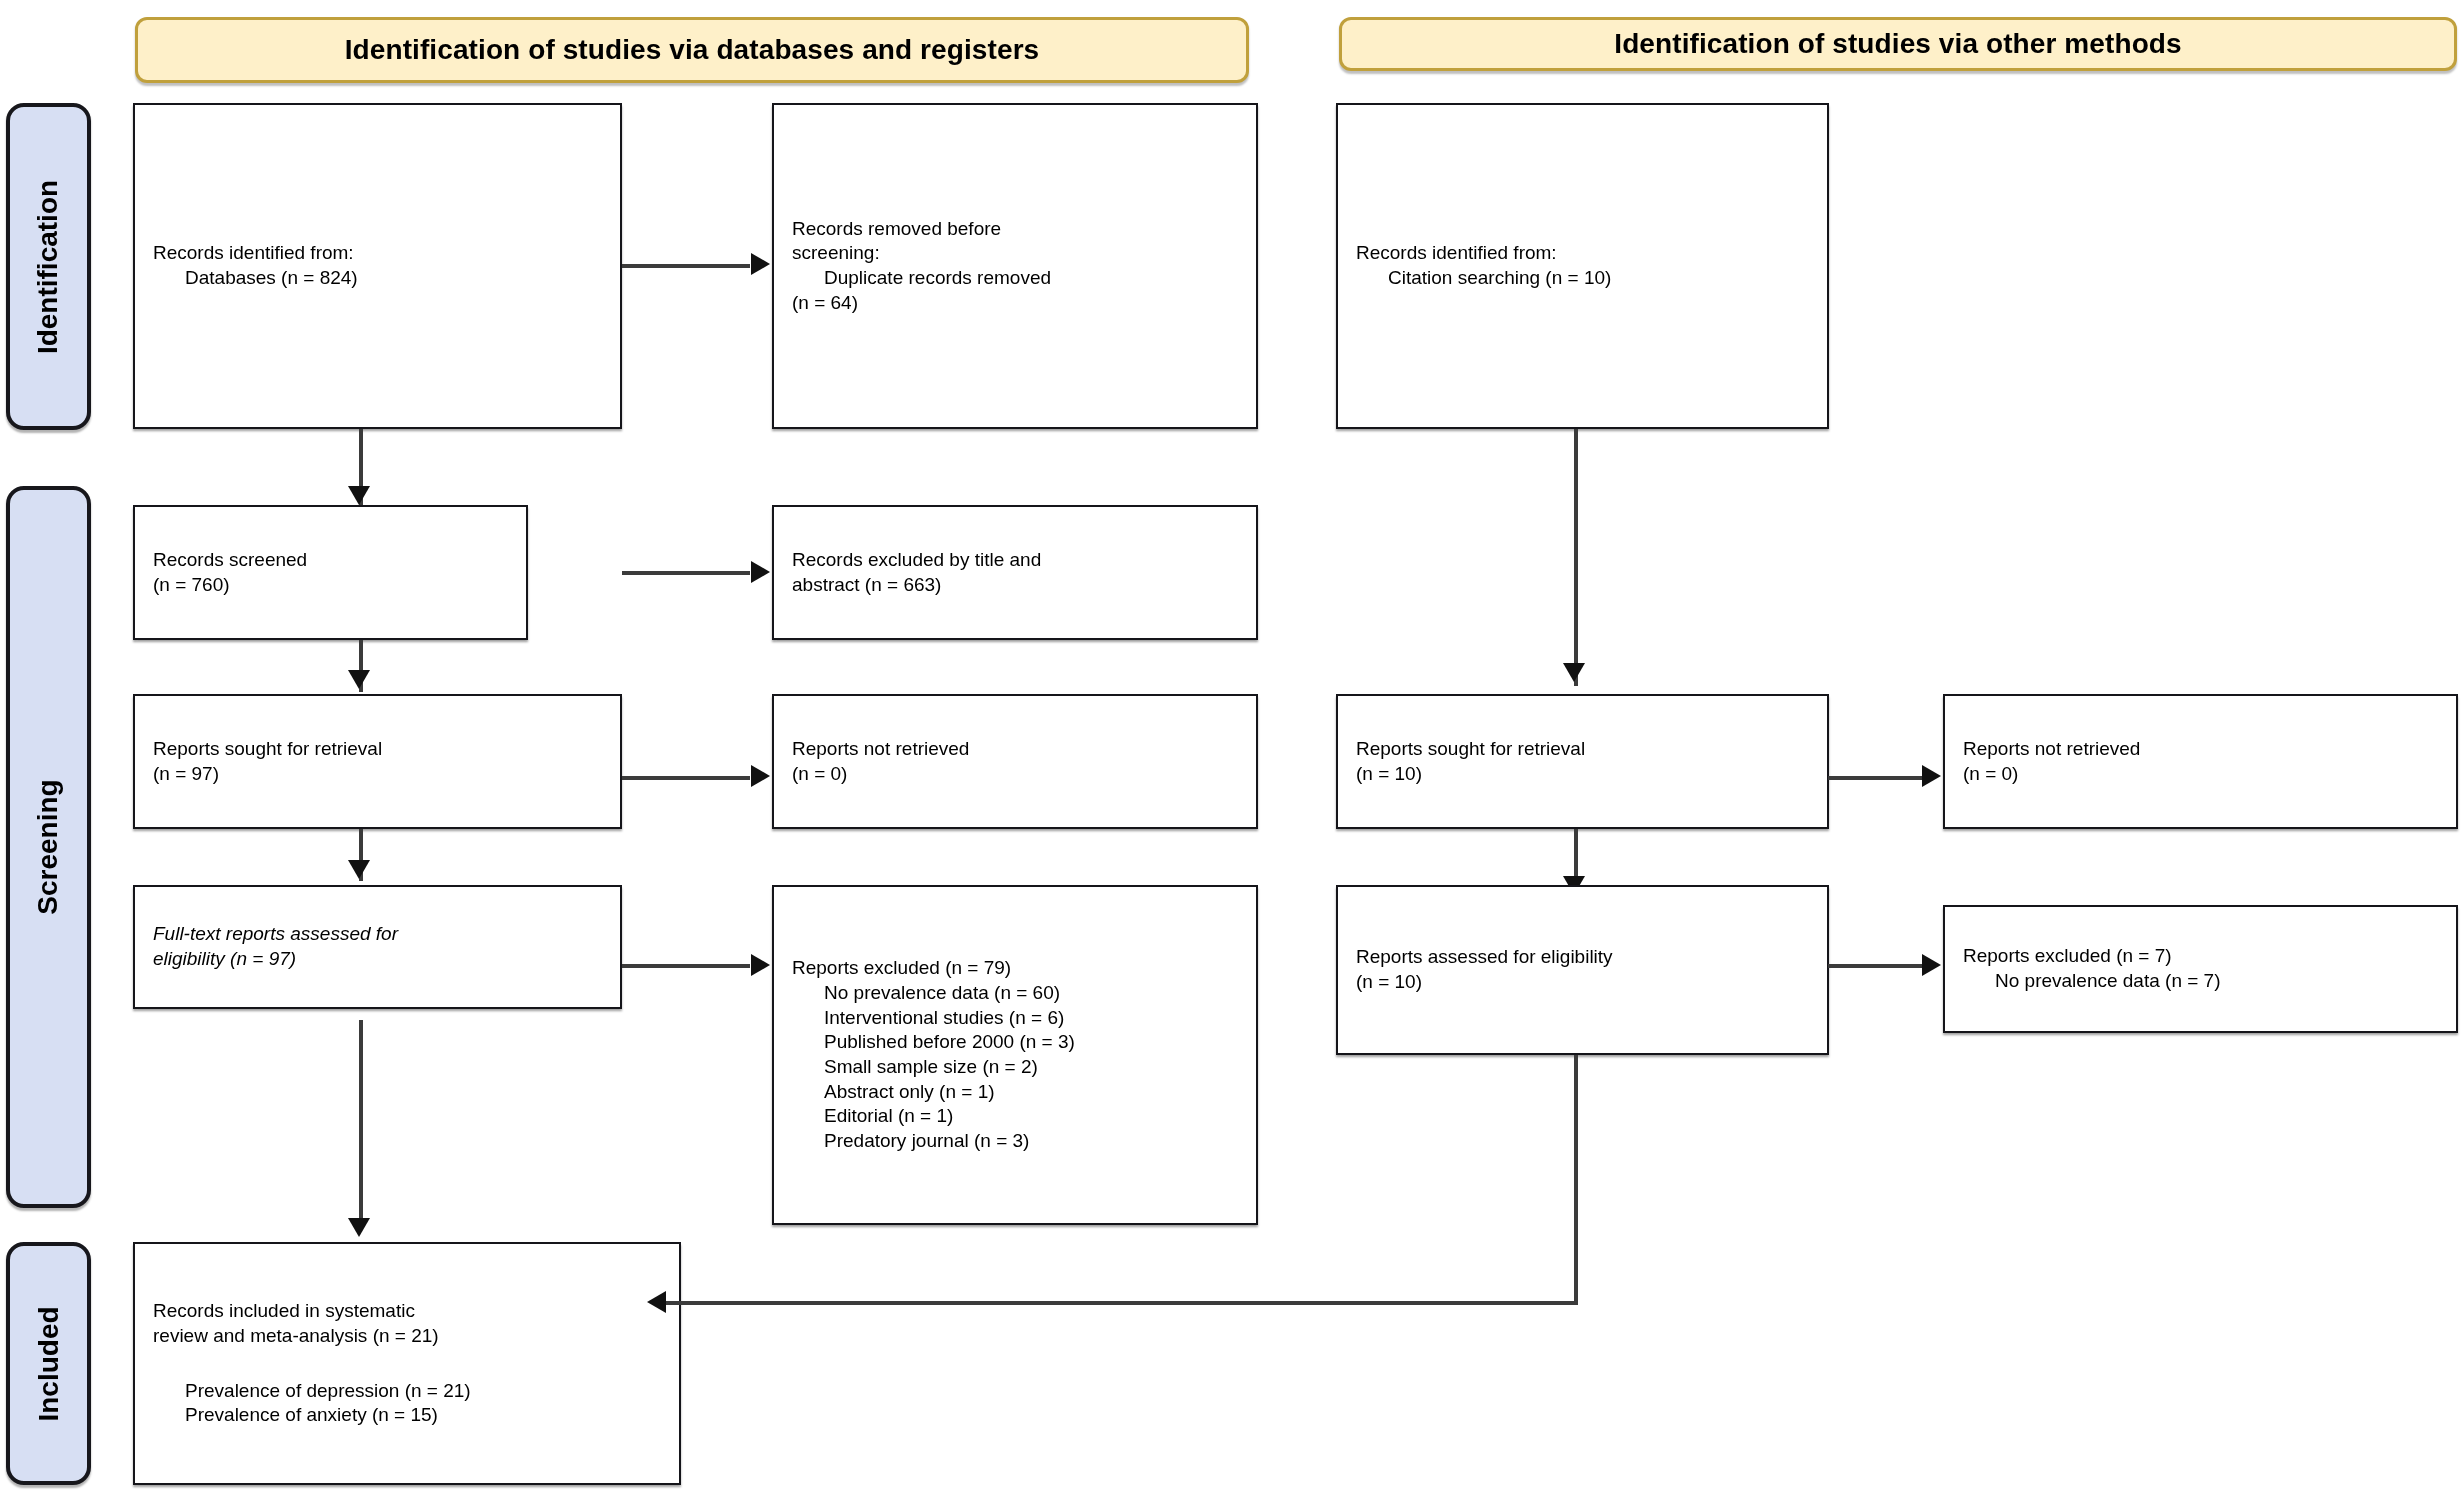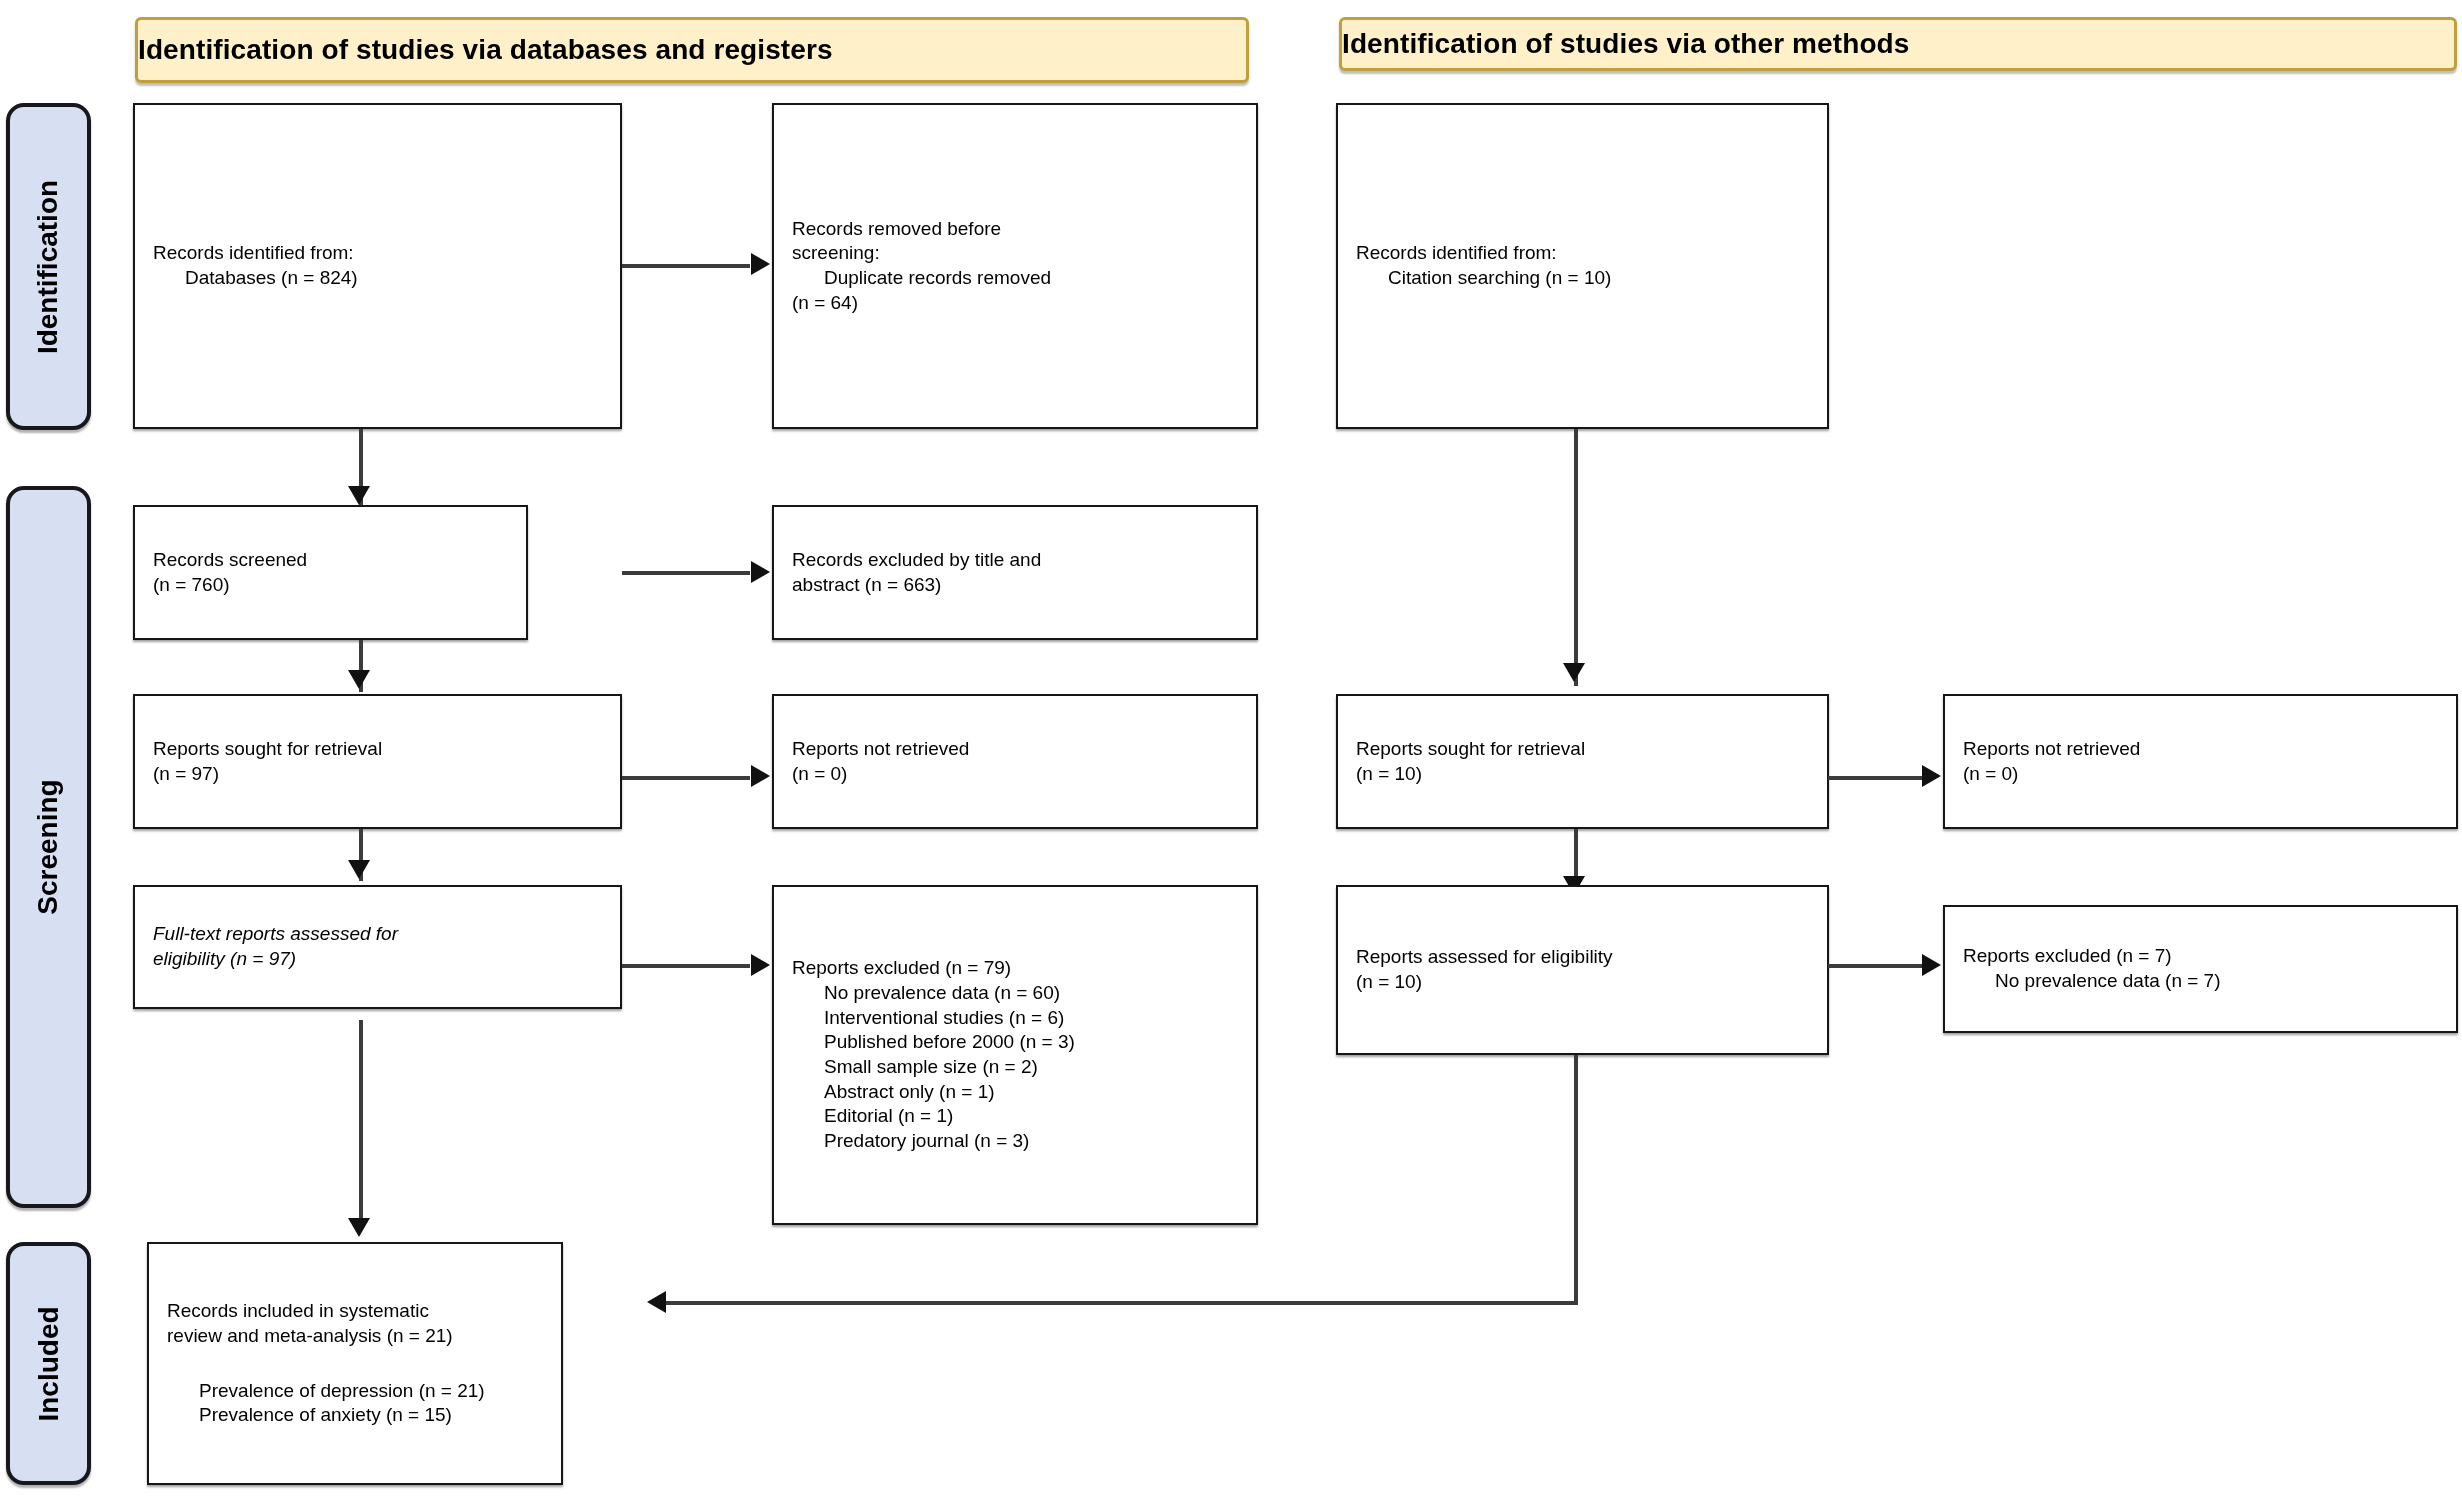--- a/index.html
+++ b/index.html
@@ -16,24 +16,24 @@
     height: 1497px;
     background: #ffffff;
     overflow: hidden;
   }
   
   .phase-banner {
     position: absolute;
     box-sizing: border-box;
     background: #FEF0C9;
     border: 3.5px solid #C0A03C;
-    border-radius: 6px;
+    border-radius: 12px;
     display: flex;
     align-items: center;
-    justify-content: flex-start;
+    justify-content: center;
     color: #000000;
     font-weight: bold;
     font-size: 28px;
     letter-spacing: 0.1px;
     box-shadow: 0 2.8px 2.1px rgba(0,0,0,0.25);
   }
   
   .stage-tab {
     position: absolute;
     box-sizing: border-box;
@@ -229,21 +229,21 @@
     <div class="ln">Reports excluded (n = 7)</div>
     <div class="ln ind">No prevalence data (n = 7)</div>
   </div>
 
   <div class="conn h" style="left:622px; top:964px; width:128px;"></div>
   <div class="arrow right" style="left:751px; top:954px;"></div>
 
   <div class="conn h" style="left:1828px; top:964px; width:94px;"></div>
   <div class="arrow right" style="left:1922px; top:954px;"></div>
 
-  <div class="flow-box" style="left:133px; top:1242px; width:416px; height:243px;margin-left:14px;">
+  <div class="flow-box" style="left:133px; top:1242px; width:548px; height:243px;">
     <div class="ln">Records included in systematic</div>
     <div class="ln">review and meta-analysis (n = 21)</div>
     <div class="gap"></div>
     <div class="ln ind">Prevalence of depression (n = 21)</div>
     <div class="ln ind">Prevalence of anxiety (n = 15)</div>
   </div>
 
   <div class="conn v" style="left:359px; top:1020px; height:198px;"></div>
   <div class="arrow down" style="left:348px; top:1218px;"></div>
 

